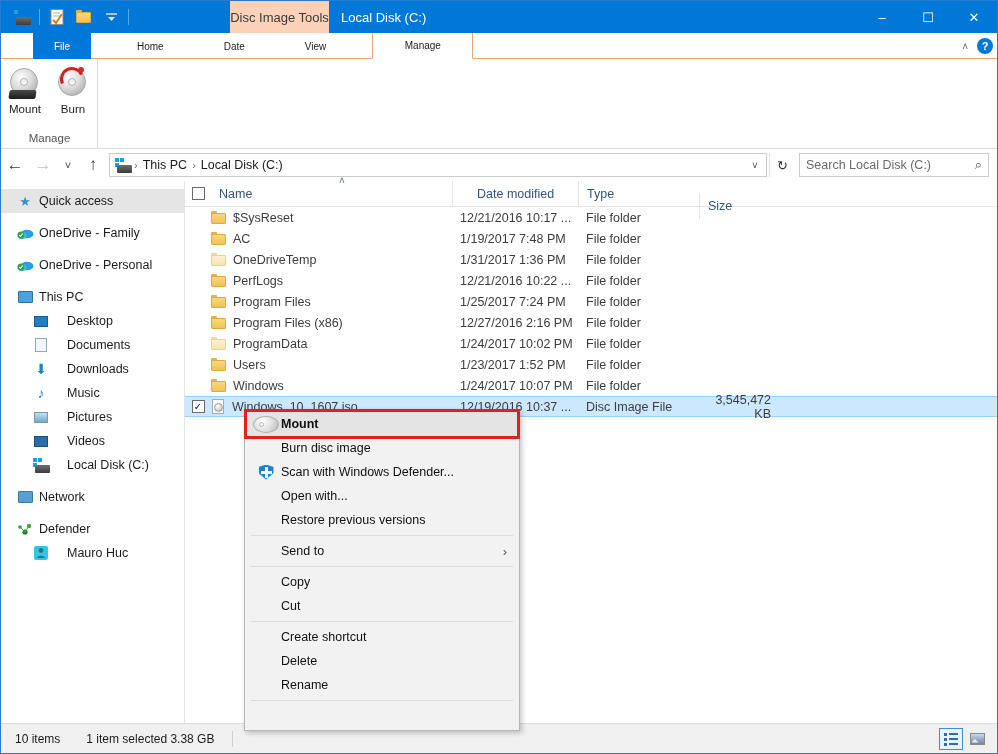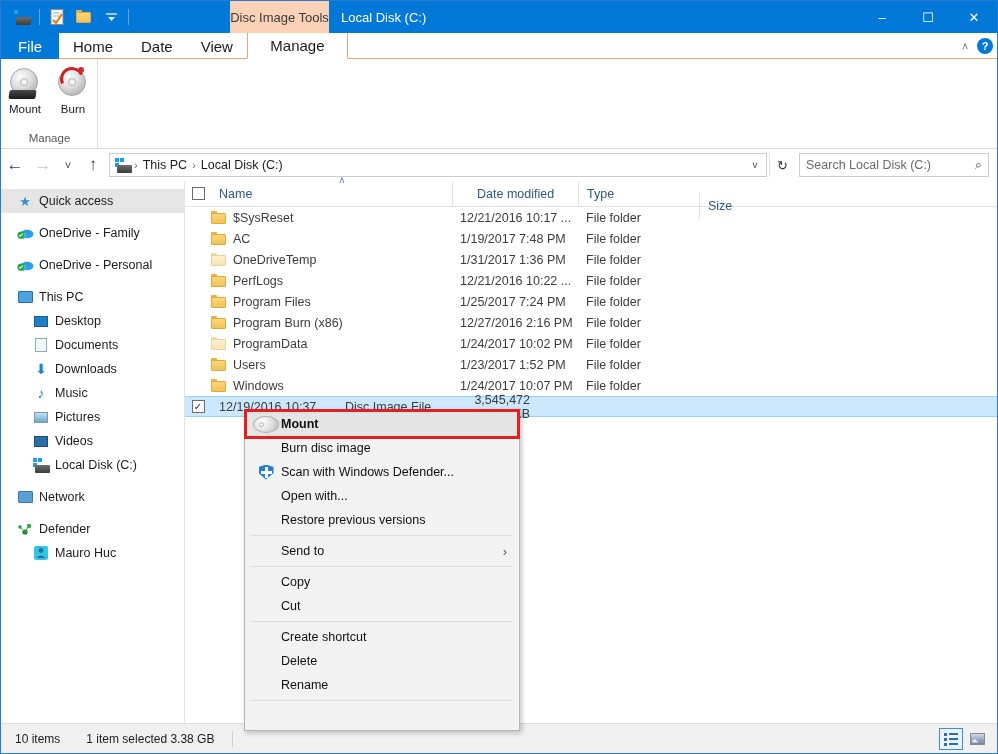--- a/index.html
+++ b/index.html
@@ -56,23 +56,24 @@
   
   .tabstrip {
     position: absolute; top: 32px; left: 0;
     width: 996px; height: 26px;
     background: #ffffff;
     display: flex; align-items: stretch;
     border-bottom: 1px solid #f0a472;
   }
   .tab {
     display: flex; align-items: center; justify-content: center;
-    font-size: 15px; color: #1b1b1b;
+    font-size: 10px; color: #1b1b1b;
     padding: 0 14px; height: 26px;
     position: relative;
+    margin-left: 32px;
   }
   .tab-file { background: #0078d7; color: #fff; width: 58px; padding: 0; }
   .tab-manage {
     background: #ffffff;
     border-left: 1px solid #f0a472;
     border-right: 1px solid #f0a472;
     border-bottom: 1px solid #ffffff;
     width: 101px; padding: 0;
     margin-bottom: -1px;
   }
@@ -213,21 +214,21 @@
     background: #ffffff;
     border-right: 1px solid #e3e3e3;
     padding-top: 8px;
     overflow: hidden;
   }
   .nav-item {
     height: 24px; display: flex; align-items: center;
     font-size: 12.5px; color: #1b1b1b;
     padding-left: 14px;
   }
-  .nav-item.indent { padding-left: 30px; }
+  .nav-item.indent { padding-left: 30px; gap: 12px; }
   .nav-item.sel { background: #e5e5e5; }
   .nav-item .ico { width: 20px; display: flex; align-items: center; justify-content: center; }
   .nav-item .txt { margin-left: 4px; }
   .nav-gap { height: 8px; }
 
   .filelist { flex: 1; position: relative; background: #ffffff; }
   .colhead {
     height: 26px; display: flex; align-items: center;
     border-bottom: 1px solid #e3e3e3;
     font-size: 12.5px; color: #33557a;
@@ -712,21 +713,21 @@
         <div class="cell-size"></div>
       </div>
 
       <div class="row">
         <div class="cb"></div>
         <div class="cell-name">
           <span class="folder">
               <span class="tab-f"></span>
               <span class="bodyf"></span>
             </span>
-          <span class="fname">Program Burn (x86)</span>
+          <span class="fname">Program Files (x86)</span>
         </div>
         <div class="cell-date">12/27/2016 2:16 PM</div>
         <div class="cell-type">File folder</div>
         <div class="cell-size"></div>
       </div>
 
       <div class="row">
         <div class="cb"></div>
         <div class="cell-name">
           <span class="folder pale">
@@ -764,20 +765,27 @@
           <span class="fname">Windows</span>
         </div>
         <div class="cell-date">1/24/2017 10:07 PM</div>
         <div class="cell-type">File folder</div>
         <div class="cell-size"></div>
       </div>
 
       <div class="row selected">
         <div class="cb">
           <span class="row-cbbox">✓</span>
+        </div>
+        <div class="cell-name">
+          <span class="isoicon">
+              <span class="page"></span>
+              <span class="mini"></span>
+            </span>
+          <span class="fname">Windows_10_1607.iso</span>
         </div>
         <div class="cell-date">12/19/2016 10:37 ...</div>
         <div class="cell-type">Disc Image File</div>
         <div class="cell-size">3,545,472 KB</div>
       </div>
     </div>
   </div>
 
   <div class="ctxmenu">
     <div class="mi bold highlight">

